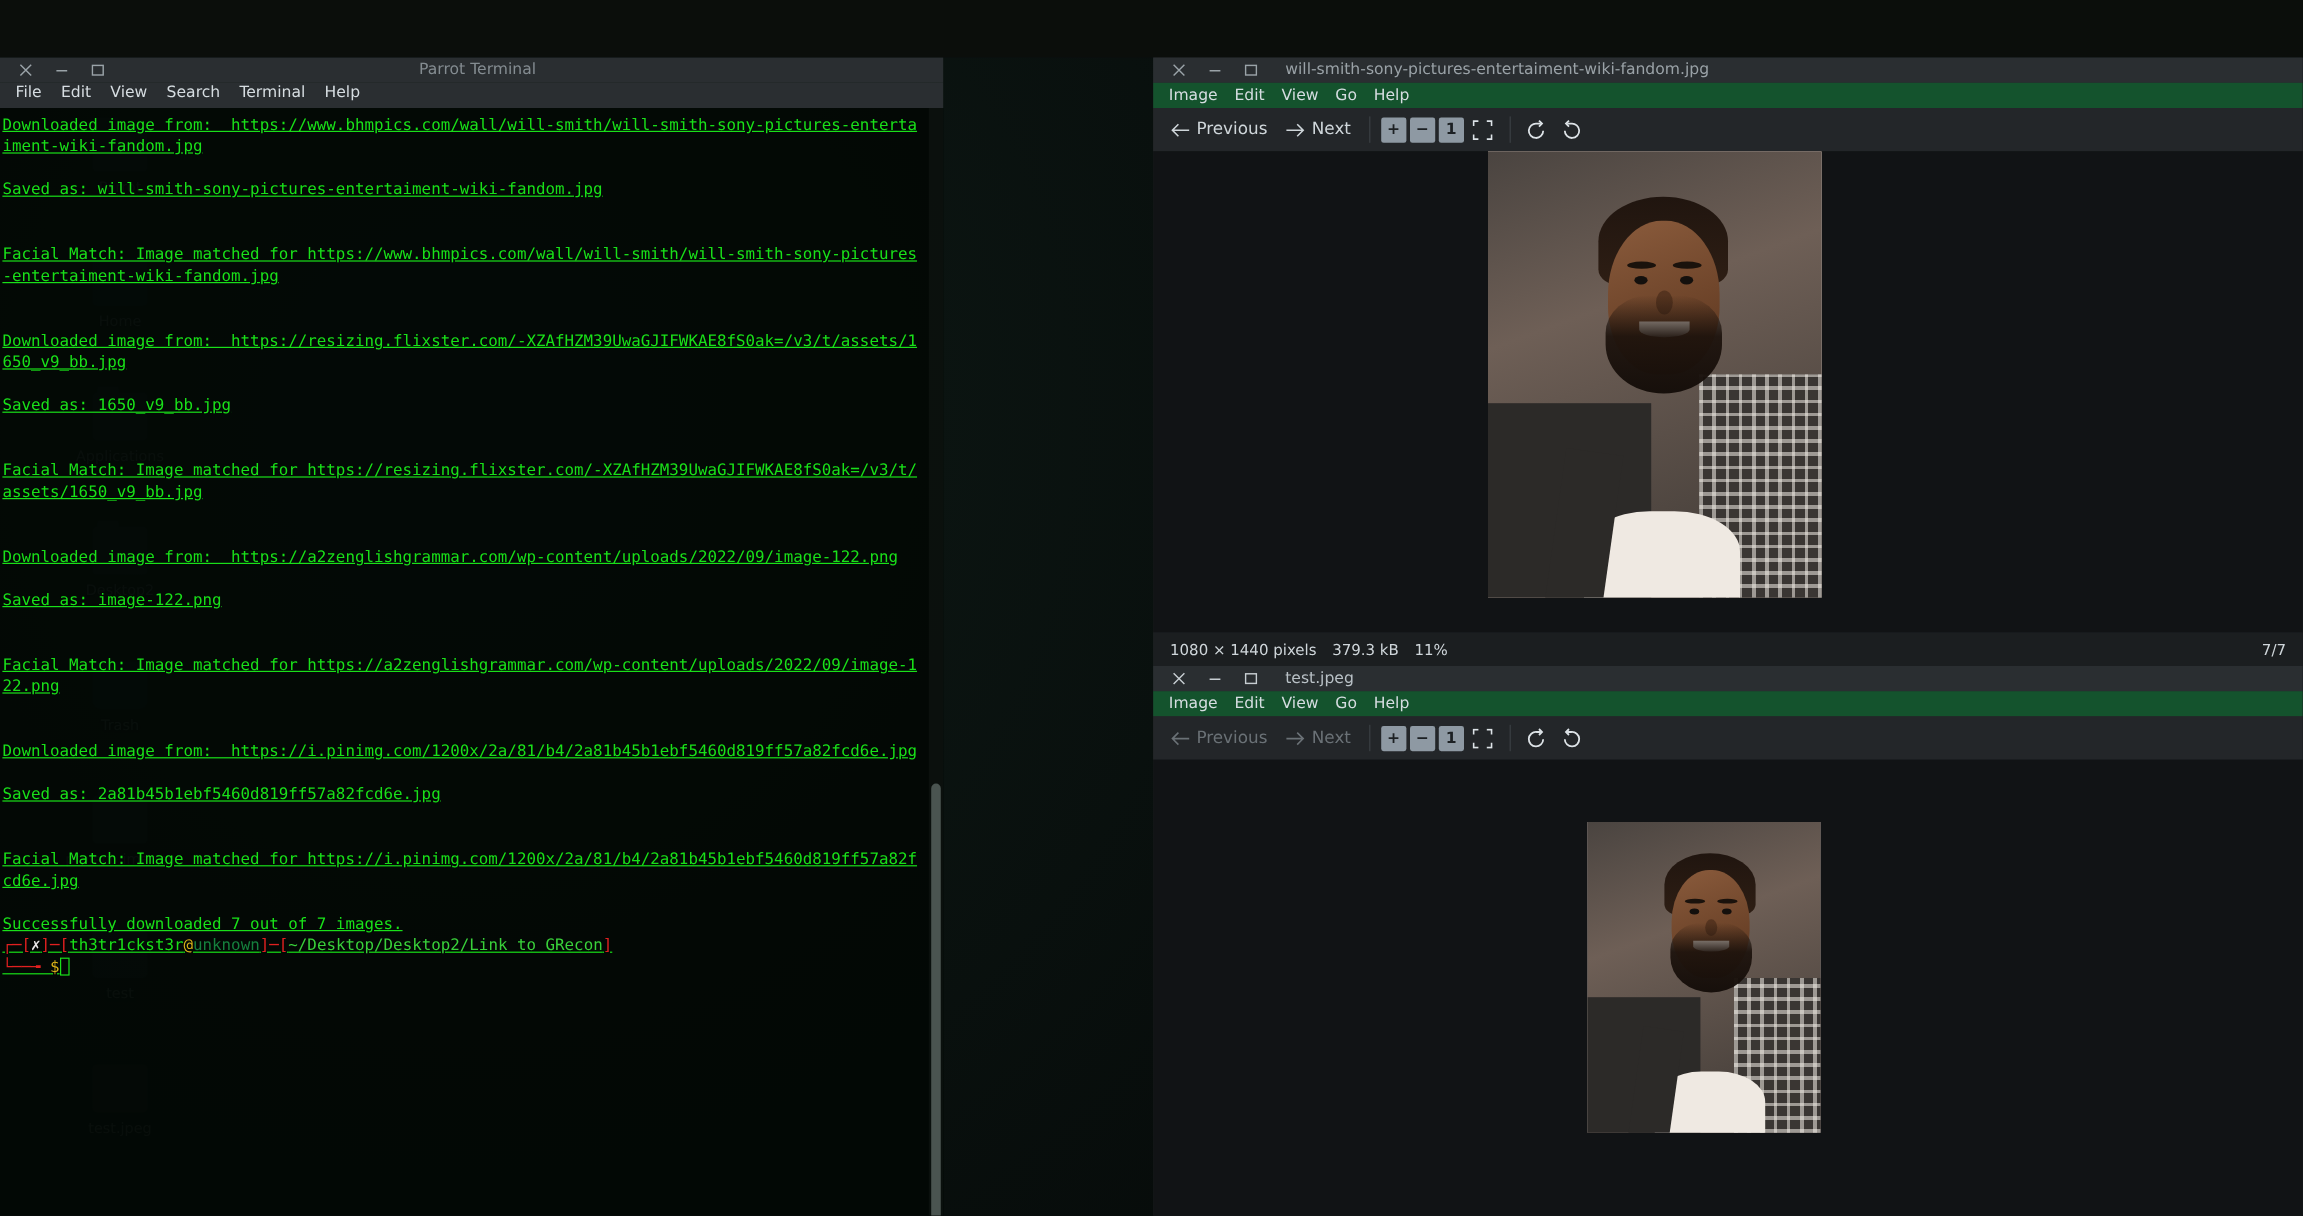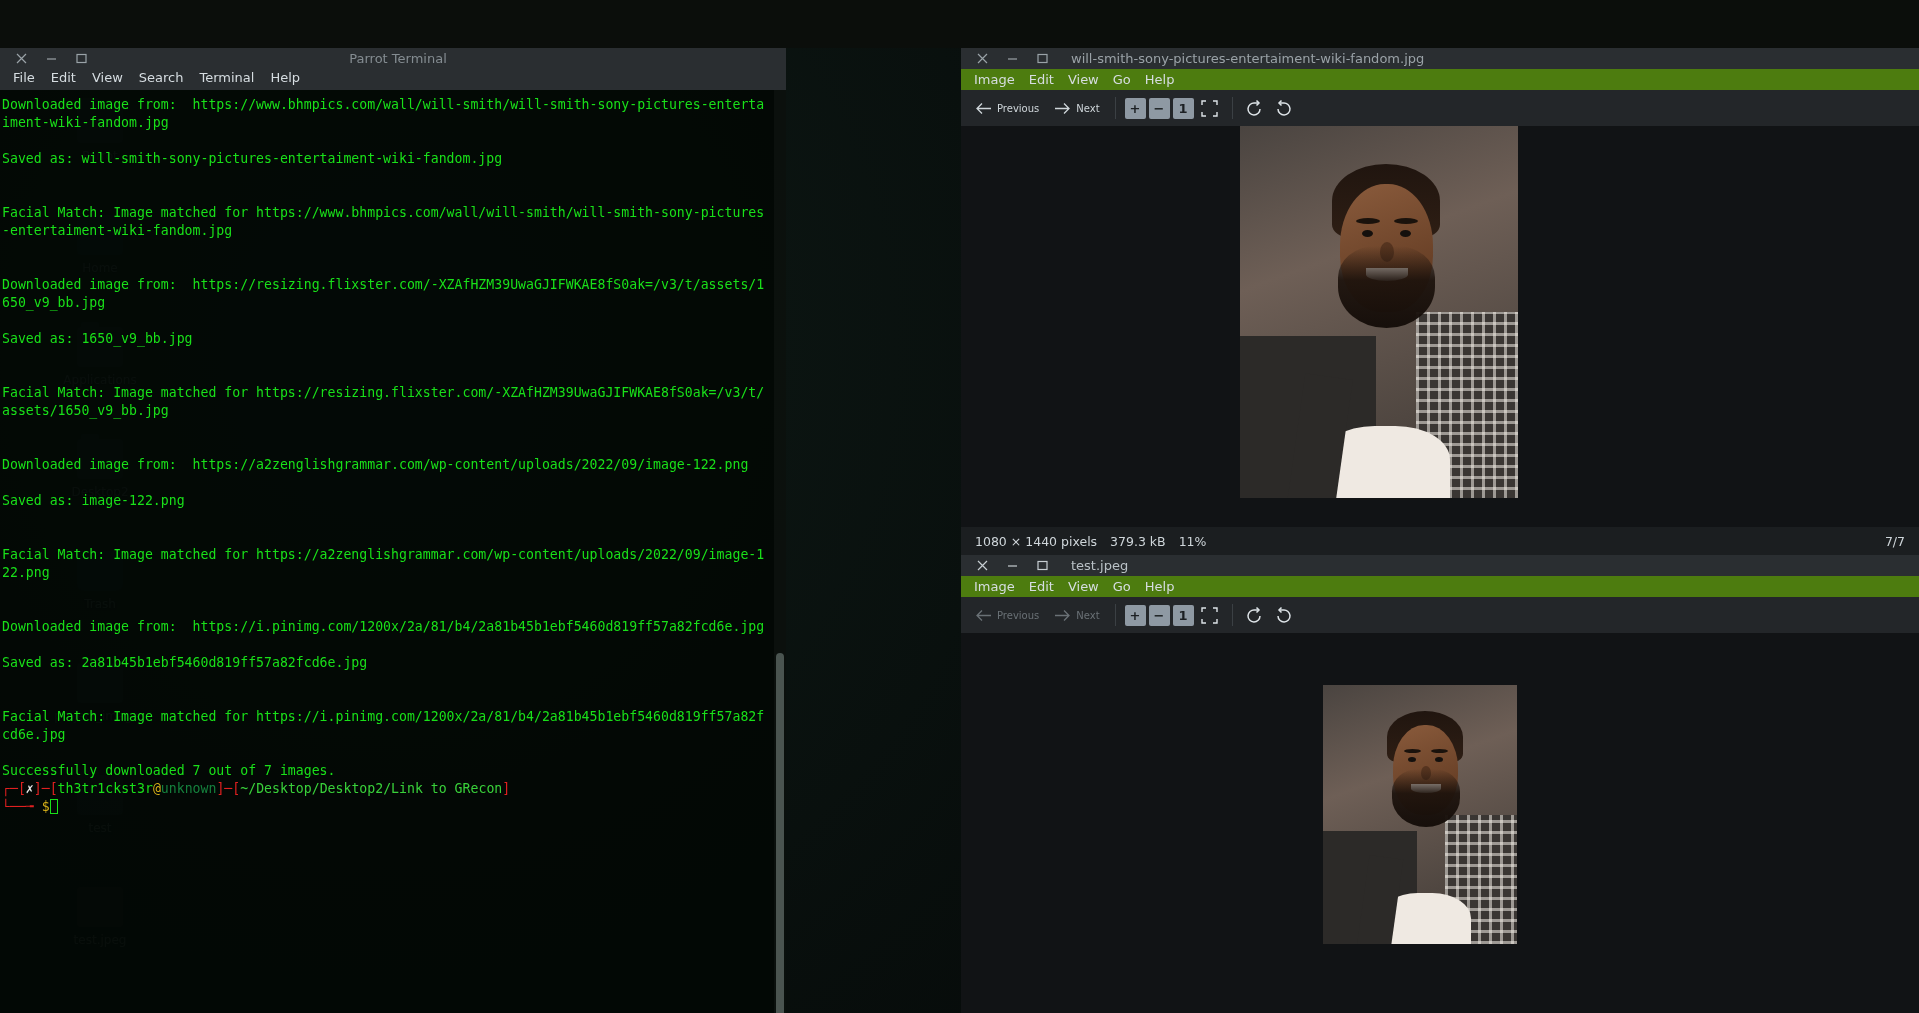--- a/index.html
+++ b/index.html
@@ -71,21 +71,21 @@
   }
   .term-text {
     flex: 1;
     font-family: "DejaVu Sans Mono", monospace;
     font-size: 13.2px; line-height: 18px;
     color: #18e018; padding: 6px 2px 2px 2px;
     white-space: pre-wrap; word-break: break-all;
     letter-spacing: 0px;
   }
   .term-text .blank { display: block; height: 18px; }
-  .term-line { display: block; }
+  .term-line { display: block; text-decoration: underline; }
   .c-green { color: #19e019; }
   .c-red { color: #e02020; }
   .c-white { color: #e8e8e8; }
   .c-blue { color: #15803d; }
   .c-yellow { color: #d8b018; }
   .c-lgreen { color: #39d13a; }
   .cursor-box {
     display: inline-block; width: 8px; height: 15px;
     border: 1px solid #19e019; vertical-align: -3px;
   }
@@ -102,29 +102,29 @@
     position: absolute; background: #232629;
     display: flex; flex-direction: column;
   }
   .v-title {
     height: 21px; background: #2a2e31; display: flex; align-items: center;
     padding-left: 6px; flex: none;
   }
   .v-title .name { font-size: 13px; color: #9aa2a7; margin-left: 14px; }
   .v-title .name.active { color: #b9c1c6; }
   .v-menu {
-    height: 21px; background: #4d7c0f; display: flex; align-items: center;
+    height: 21px; background: #14532d; display: flex; align-items: center;
     padding-left: 6px; flex: none;
   }
   .v-menu .mi { font-size: 13px; color: #d6dde1; padding: 2px 7px; line-height: 1; }
   .v-toolbar {
     height: 36px; background: #232629; display: flex; align-items: center;
     padding-left: 8px; gap: 3px; flex: none;
   }
-  .tb-nav { display: flex; align-items: center; gap: 5px; padding: 0 6px; color: #cfd6da; font-size: 10px; }
+  .tb-nav { display: flex; align-items: center; gap: 5px; padding: 0 6px; color: #cfd6da; font-size: 14px; }
   .tb-nav.disabled { color: #6a7176; }
   .tb-sep { width: 1px; height: 22px; background: #3b4044; margin: 0 6px; }
   .zbtn {
     width: 21px; height: 21px; background: #8e99a3; border-radius: 2px;
     display: flex; align-items: center; justify-content: center;
     color: #1c2023; font-size: 13px; font-weight: bold; line-height: 1;
   }
   .tb-icon {
     width: 26px; height: 26px; display: flex; align-items: center; justify-content: center;
     color: #dde3e7;

